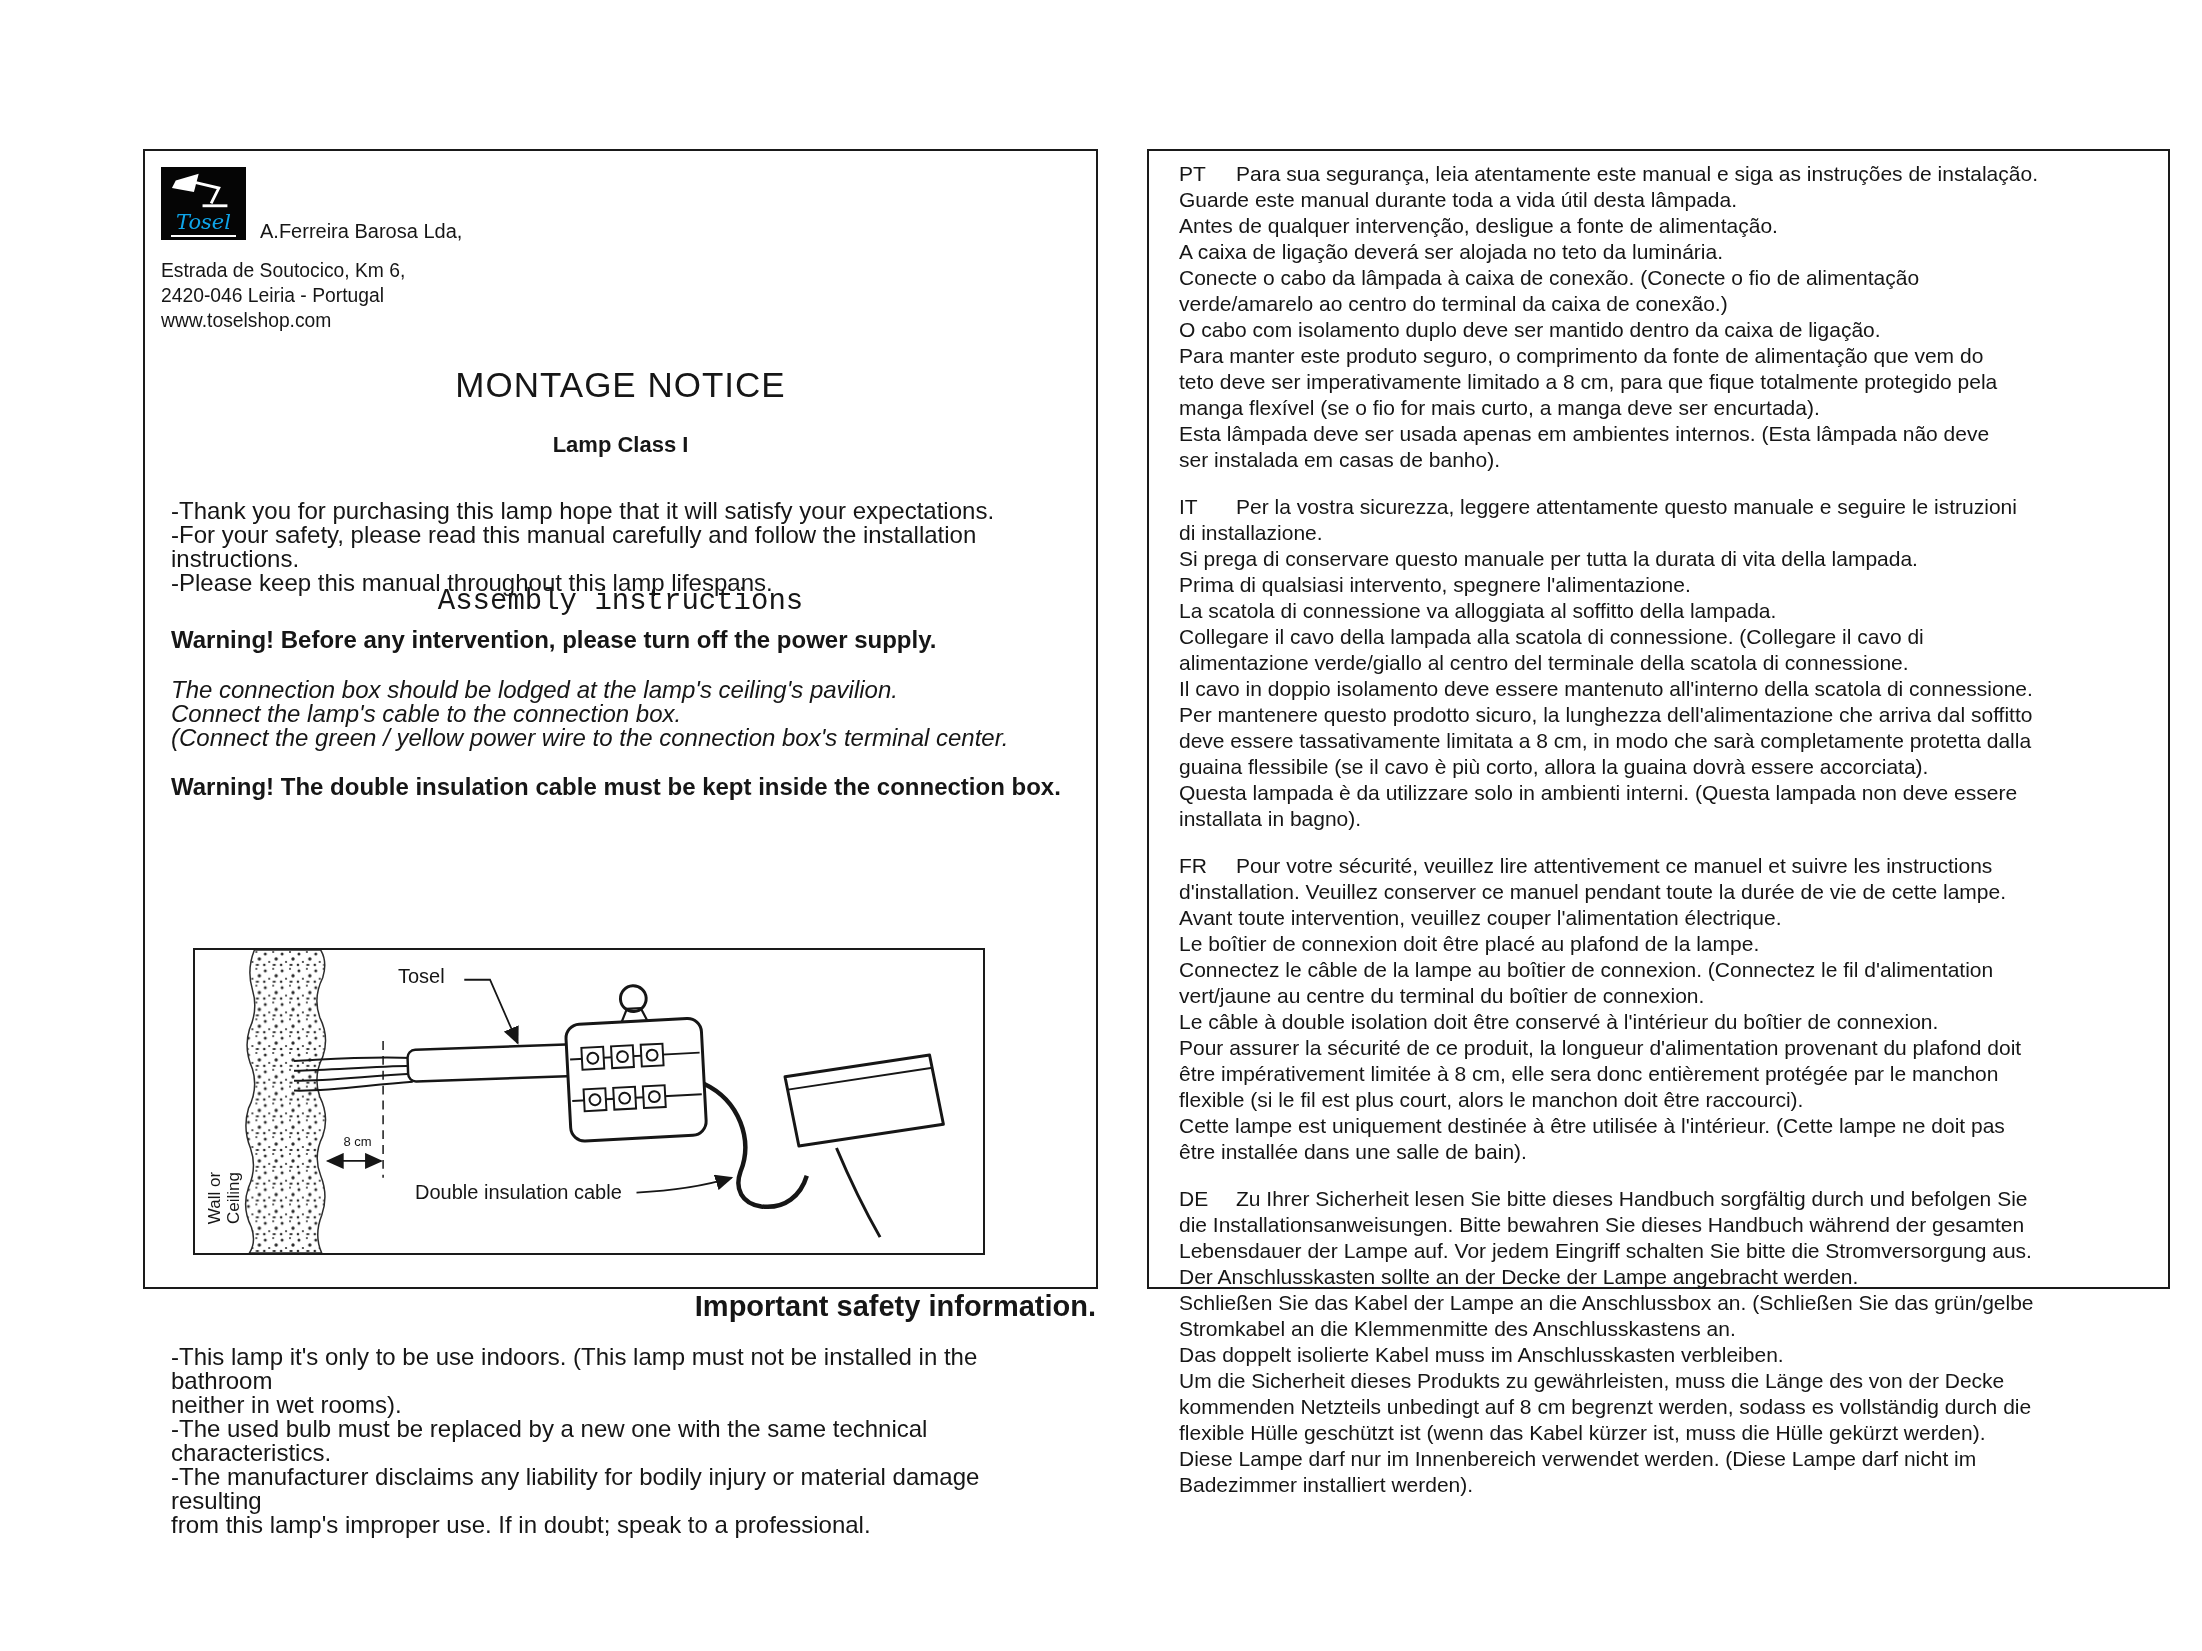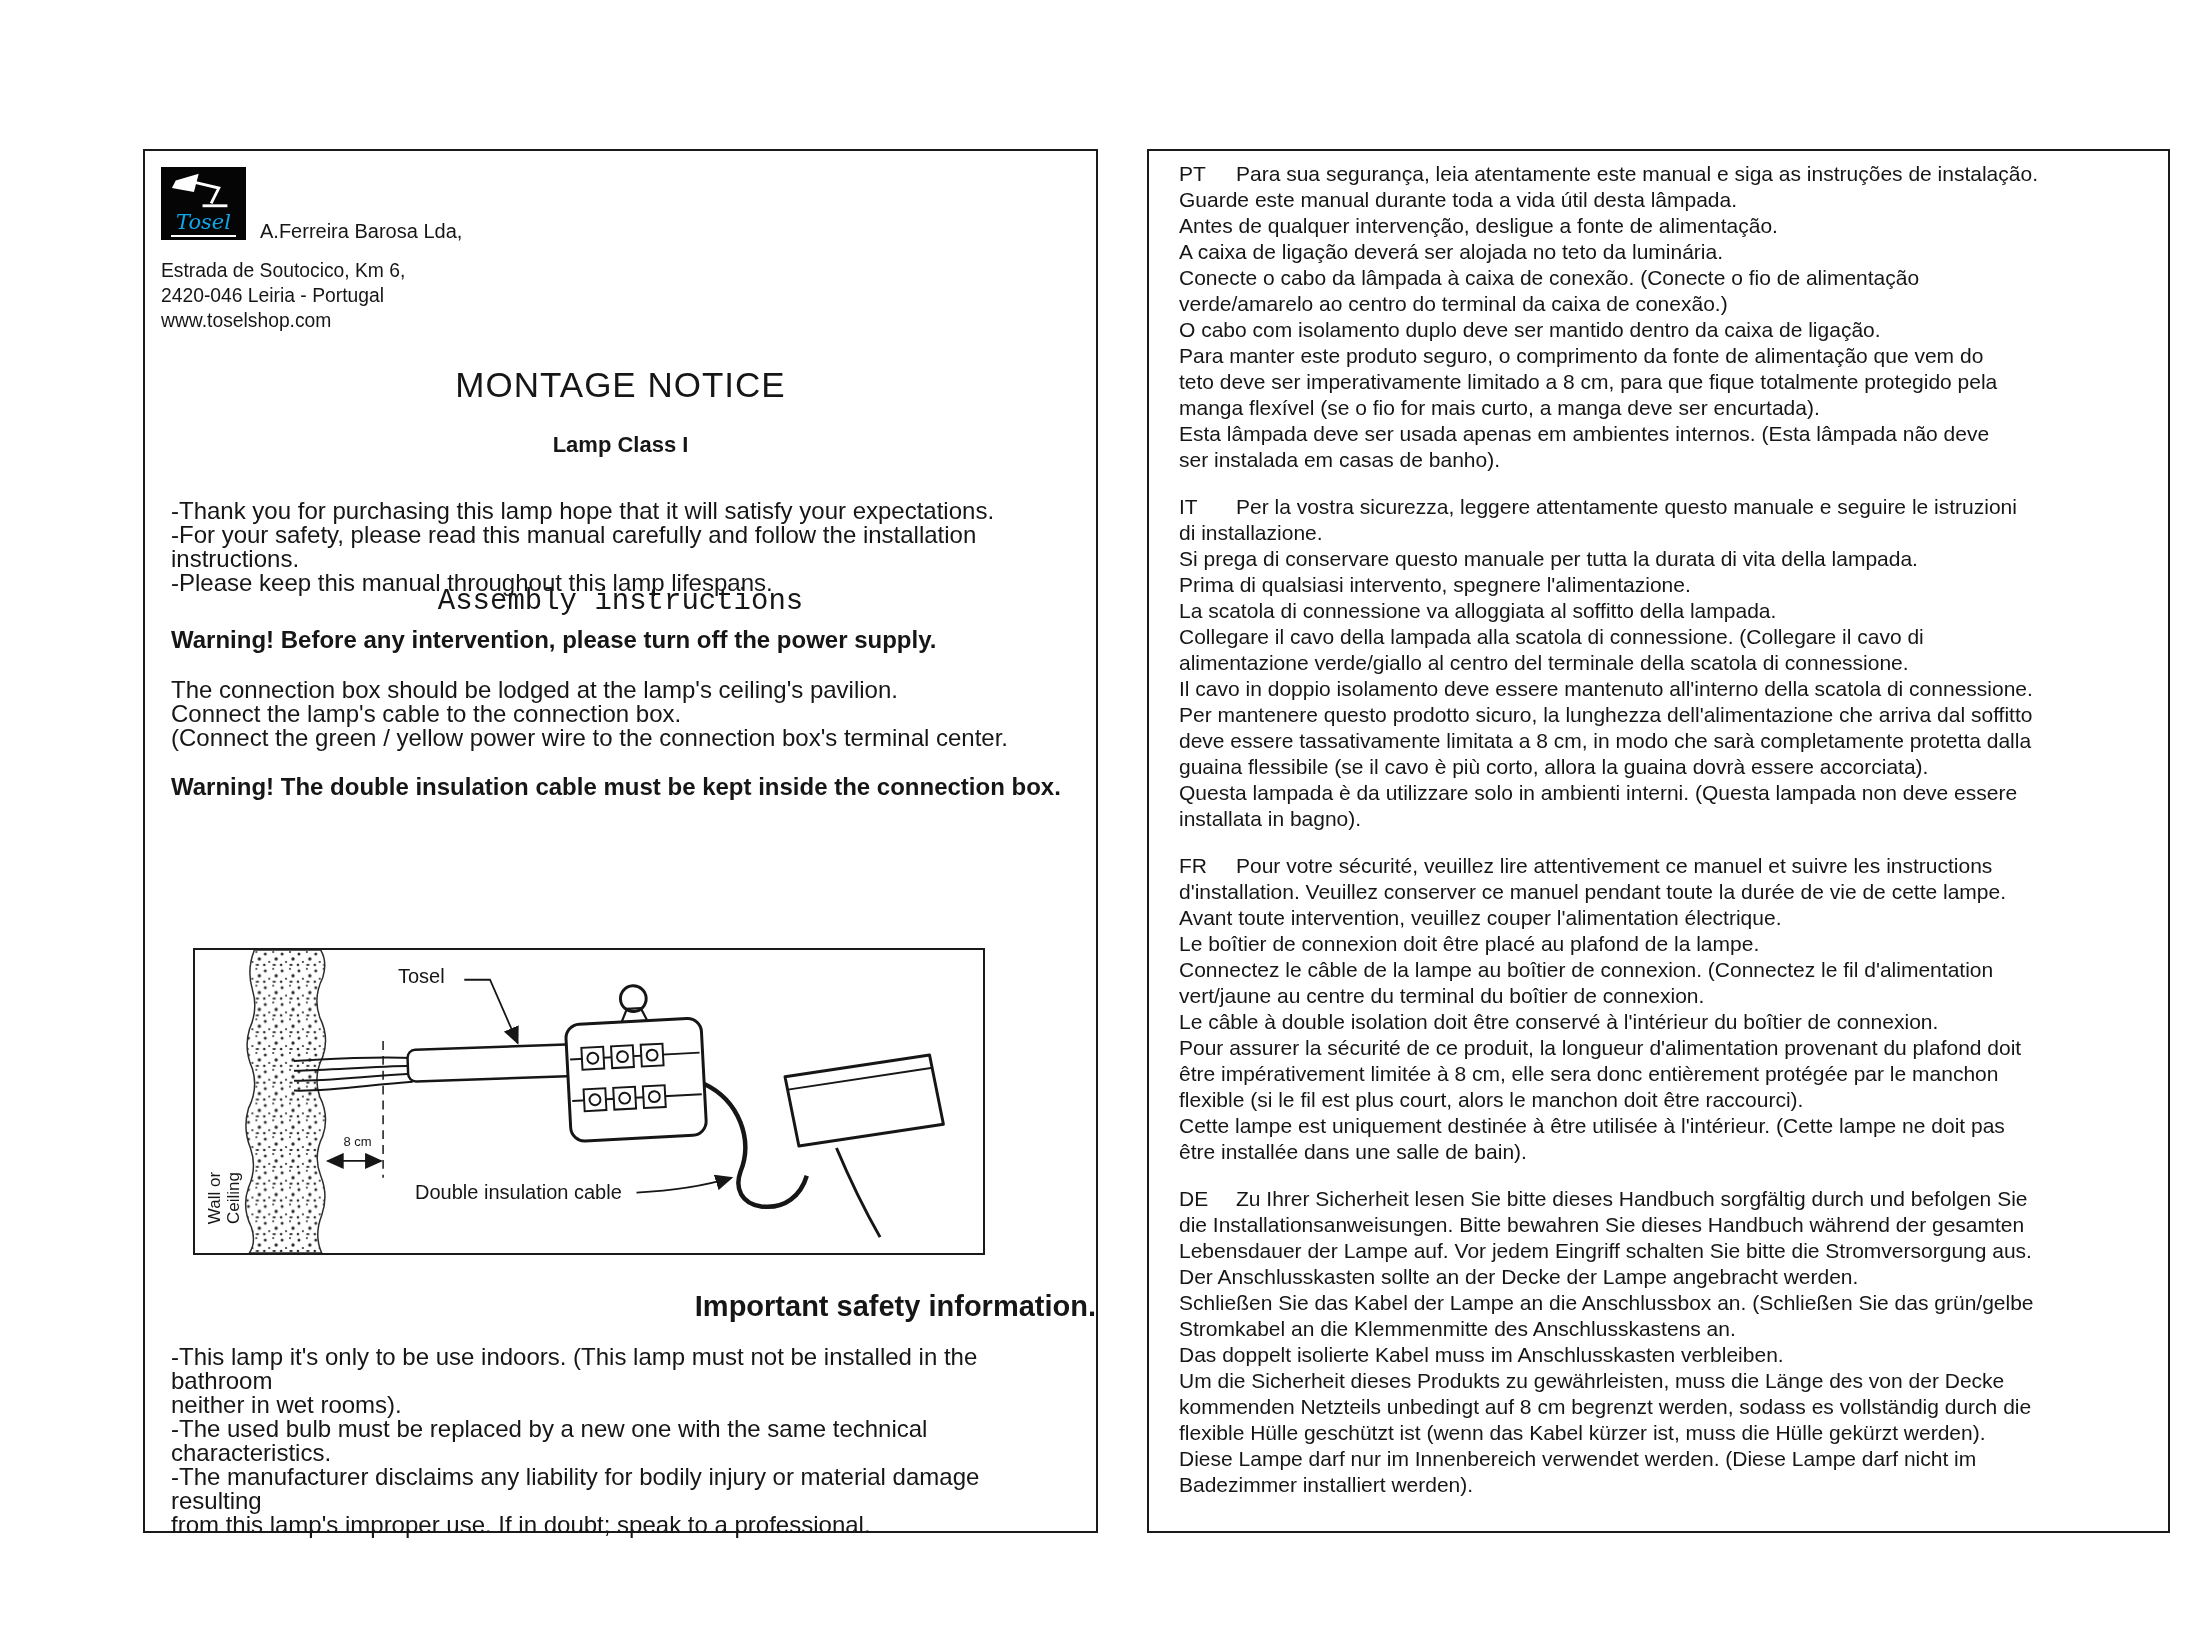--- a/index.html
+++ b/index.html
@@ -4,21 +4,21 @@
 <style>
   * { margin:0; padding:0; box-sizing:border-box; }
   html, body { background:#ffffff; }
   body {
     position:relative;
     width:2203px; height:1651px;
     font-family:"Liberation Sans", sans-serif;
     color:#161616;
   }
   .page {
-    position:absolute; top:149px; height:1384px;
+    position:absolute; top:149px; height:1140px;
     background:#fff; border:2px solid #1a1a1a;
   }
   .page-left  { left:143px;  width:955px; }
   .page-right { left:1147px; width:1023px; padding:10px 20px 0 30px; }
   .page-left > * { position:absolute; }
 
   
   .logo-box { left:16px; top:16px; width:85px; height:73px; background:#050505; }
   .logo-lamp { position:absolute; left:0; top:1px; width:85px; height:44px; }
   .logo-text {
@@ -30,21 +30,21 @@
   .company { left:115px; top:69px;  font-size:20px; }
   .address { left:16px;  top:107px; font-size:19.3px; line-height:25px; white-space:pre-line; }
 
   .title    { left:0; right:0; top:214px; text-align:center; font-size:35px; font-weight:400; letter-spacing:1px; }
   .subtitle { left:0; right:0; top:281px; text-align:center; font-size:22px; font-weight:700; }
 
   .blk { left:26px; right:20px; font-size:24px; line-height:24px; white-space:pre-line; }
   .intro    { top:348px; }
   .assembly { left:0; right:0; top:434px; text-align:center; font-size:29px; font-weight:400;font-family:Liberation Mono, monospace; }
   .warning1 { top:477px; font-weight:700; }
-  .body1    { top:527px; }
+  .body1    { top:527px;font-style:italic; }
   .warning2 { top:624px; font-weight:700; }
   .body2    { top:669px; }
 
   .diagram { left:48px; top:797px; width:792px; height:307px; border:2px solid #1a1a1a; background:#fff; }
   .diagram svg { position:absolute; left:0; top:0; width:100%; height:100%; }
   .dlabel { position:absolute; font-size:20px; color:#161616; }
   .sleeve-label { left:203px; top:15px; }
   .dim-label    { left:133px; top:184px; width:59px; text-align:center; font-size:13px; }
   .cable-label  { left:220px; top:231px; }
   .wall-label   {

